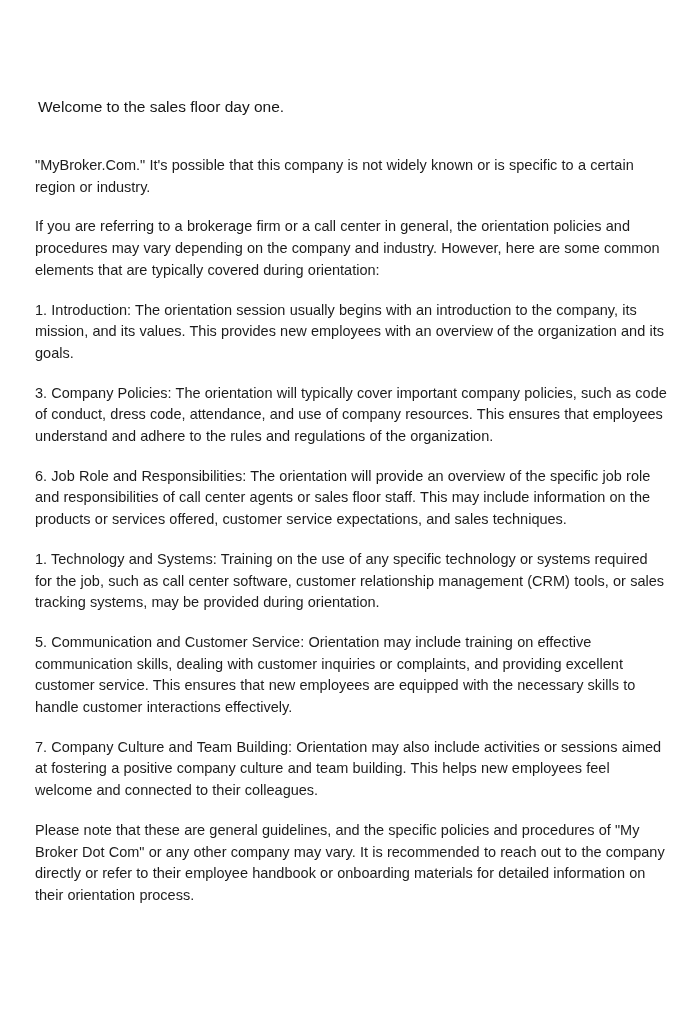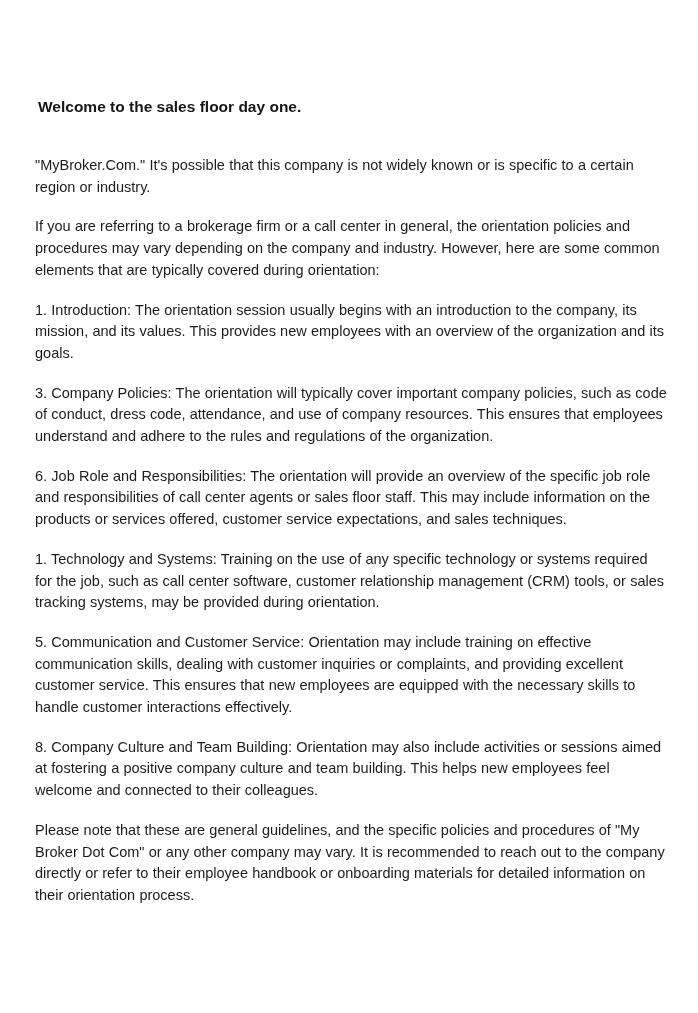--- a/index.html
+++ b/index.html
@@ -19,21 +19,21 @@
     width: 698px;
     height: 1013px;
     padding: 96px 31px 0 35px;
     background: #ffffff;
   }
   .doc-heading {
     margin: 0 0 37px 0;
     padding-left: 3px;
     font-size: 15.5px;
     line-height: 22px;
-    font-weight: bold;
+    font-weight: normal;
     color: #161616;
   }
   .doc-paragraph {
     margin: 0 0 18px 0;
     font-size: 14.5px;
     line-height: 21.7px;
     font-weight: normal;
     color: #1c1c1c;
     word-spacing: 0.2px;
   }
@@ -52,16 +52,16 @@
 
   <p class="doc-paragraph">3. Company Policies: The orientation will typically cover important company policies, such as code of conduct, dress code, attendance, and use of company resources. This ensures that employees understand and adhere to the rules and regulations of the organization.</p>
 
   <p class="doc-paragraph">6. Job Role and Responsibilities: The orientation will provide an overview of the specific job role and responsibilities of call center agents or sales floor staff. This may include information on the products or services offered, customer service expectations, and sales techniques.</p>
 
   <p class="doc-paragraph">1. Technology and Systems: Training on the use of any specific technology or systems required for the job, such as call center software, customer relationship management (CRM) tools, or sales tracking systems, may be provided during orientation.</p>
 
   <p class="doc-paragraph">5. Communication and Customer Service: Orientation may include training on effective communication skills, dealing with customer inquiries or complaints, and providing excellent customer service. This ensures that new employees are equipped with the necessary skills to handle customer interactions effectively.</p>
 
 
-  <p class="doc-paragraph">8. Company Culture and Team Building: Orientation may also include activities or sessions aimed at fostering a positive company culture and team building. This helps new employees feel welcome and connected to their colleagues.</p>
+  <p class="doc-paragraph">7. Company Culture and Team Building: Orientation may also include activities or sessions aimed at fostering a positive company culture and team building. This helps new employees feel welcome and connected to their colleagues.</p>
 
   <p class="doc-paragraph">Please note that these are general guidelines, and the specific policies and procedures of "My Broker Dot Com" or any other company may vary. It is recommended to reach out to the company directly or refer to their employee handbook or onboarding materials for detailed information on their orientation process.</p>
 </div>
 
 </body></html>

